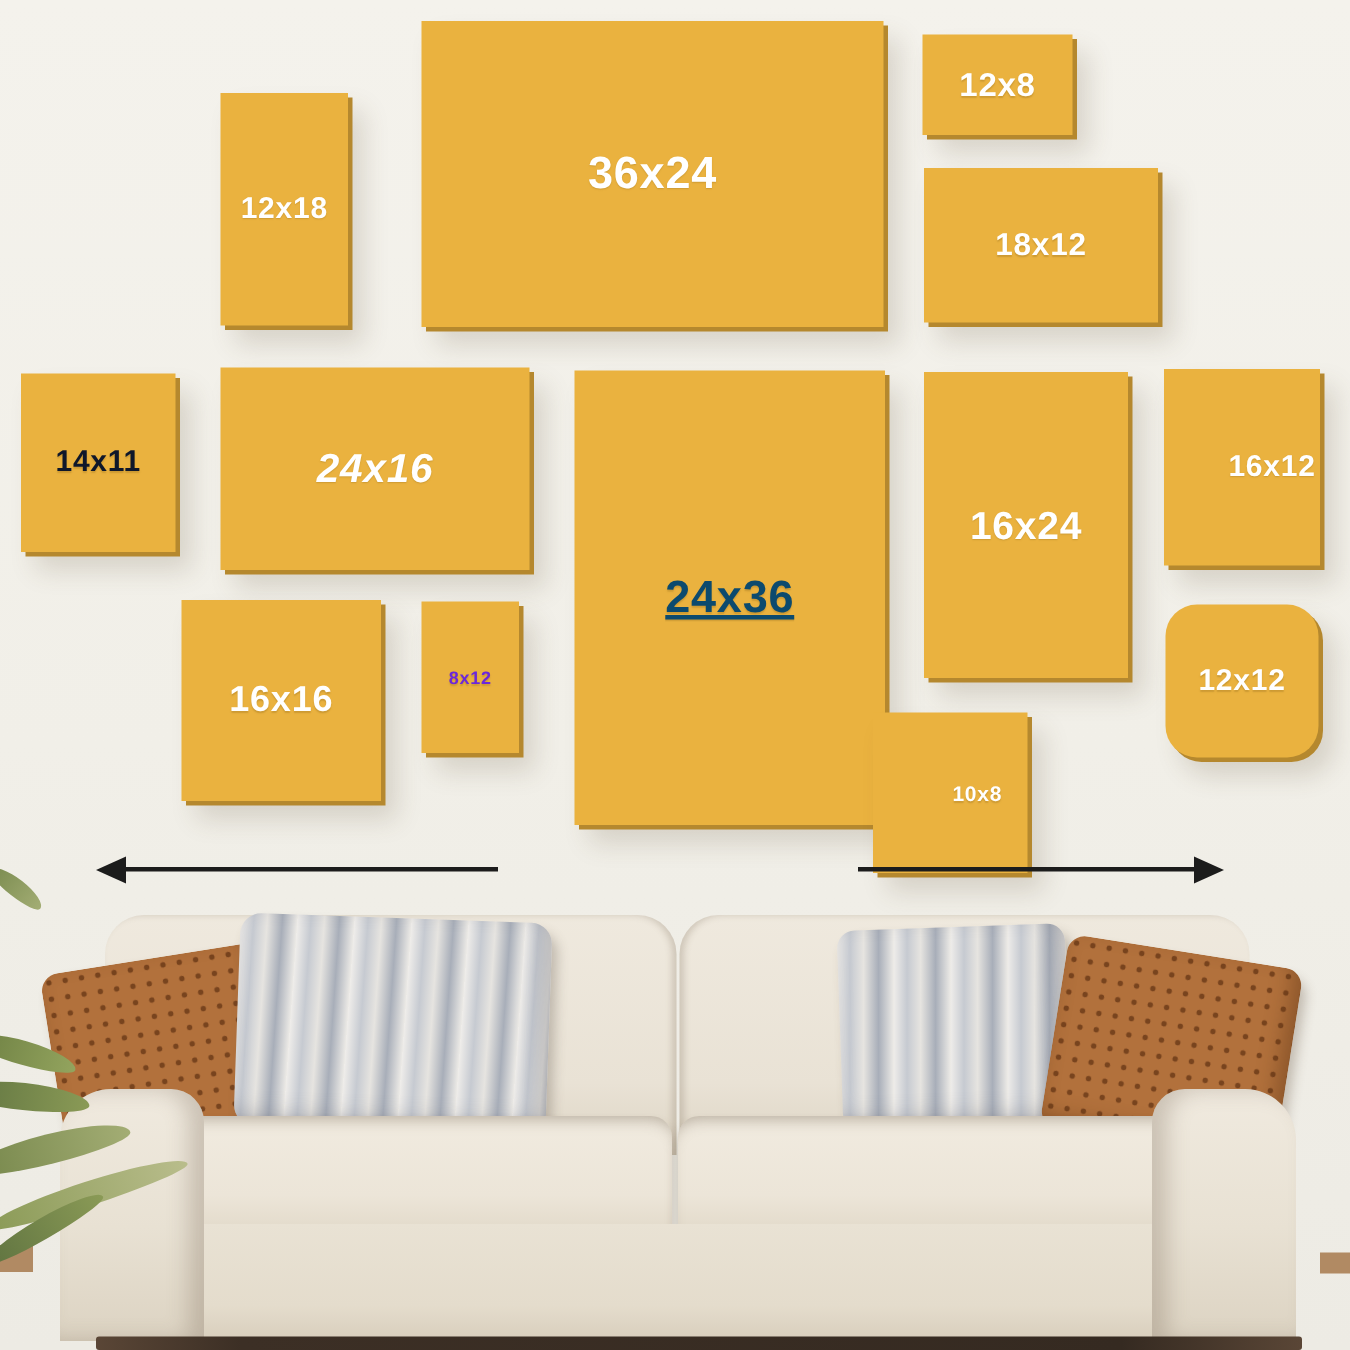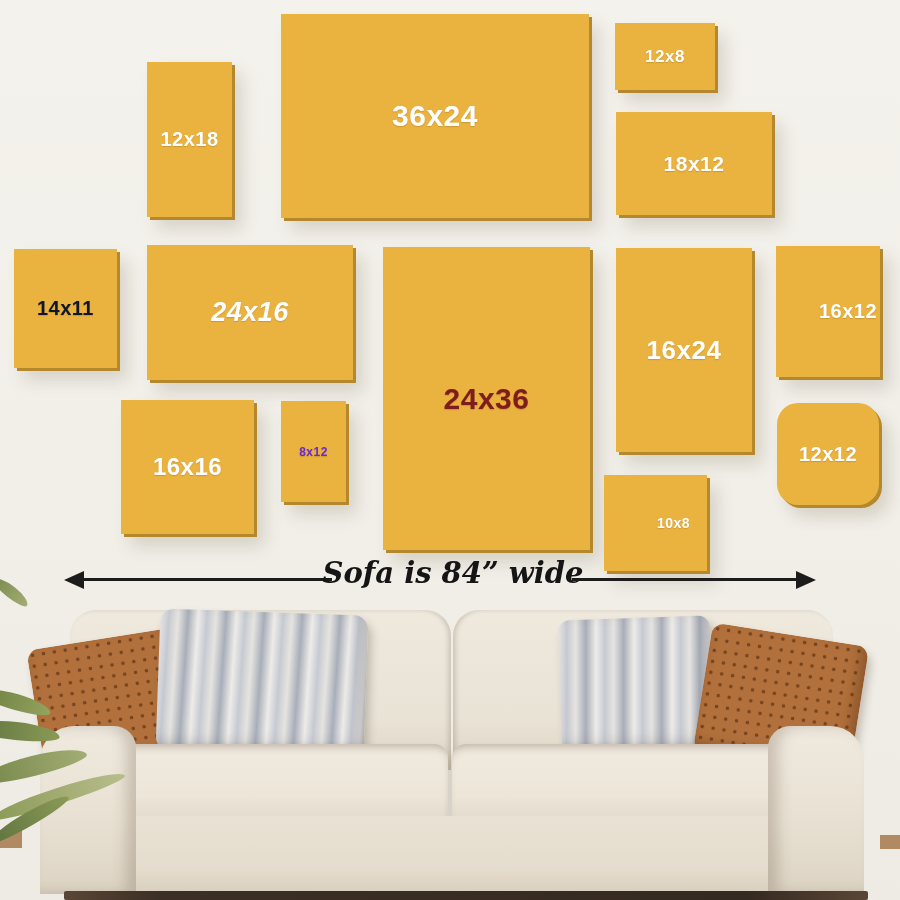--- a/index.html
+++ b/index.html
@@ -97,57 +97,56 @@
 <div id="stage" style="background: linear-gradient(rgb(244, 242, 236) 0%, rgb(241, 239, 232) 55%, rgb(237, 235, 228) 100%);">
 
   <div id="frames-layer">
       <div class="frame" style="left: 147px; top: 62px; width: 85px; height: 155px; z-index: 2; background: rgb(234, 178, 63);">
         <span class="lbl" style="font-size: 20px; color: rgb(255, 255, 255);">12x18</span>
       </div>
       <div class="frame" style="left: 281px; top: 14px; width: 308px; height: 204px; z-index: 2; background: rgb(234, 178, 63);">
         <span class="lbl" style="font-size: 30px; color: rgb(255, 255, 255); text-align: center;">36x24</span>
       </div>
       <div class="frame" style="left: 615px; top: 23px; width: 100px; height: 67px; z-index: 2; background: rgb(234, 178, 63);">
-        <span class="lbl" style="font-size: 17px; color: rgb(255, 255, 255);">12x8</span>
+        <span class="lbl" style="font-size: 22px; color: rgb(255, 255, 255);">12x8</span>
       </div>
       <div class="frame" style="left: 616px; top: 112px; width: 156px; height: 103px; z-index: 2; background: rgb(234, 178, 63);">
         <span class="lbl" style="font-size: 21px; color: rgb(255, 255, 255);">18x12</span>
       </div>
       <div class="frame" style="left: 14px; top: 249px; width: 103px; height: 119px; z-index: 2; background: rgb(234, 178, 63);">
         <span class="lbl" style="font-size: 20px; color: #0f172a;">14x11</span>
       </div>
       <div class="frame" style="left: 147px; top: 245px; width: 206px; height: 135px; z-index: 2; background: rgb(234, 178, 63); font-style: italic;">
         <span class="lbl" style="font-size: 27px; color: rgb(255, 255, 255);">24x16</span>
       </div>
       <div class="frame" style="left: 383px; top: 247px; width: 207px; height: 303px; z-index: 2; background: rgb(234, 178, 63);">
-        <span class="lbl" style="font-size: 30px; color: #7f1d1d;">24x36</span>
+        <span class="lbl" style="font-size: 30px; color: #0c4a6e; text-decoration: underline;">24x36</span>
       </div>
       <div class="frame" style="left: 616px; top: 248px; width: 136px; height: 204px; z-index: 2; background: rgb(234, 178, 63);">
         <span class="lbl" style="font-size: 26px; color: rgb(255, 255, 255);">16x24</span>
       </div>
       <div class="frame" style="left: 776px; top: 246px; width: 104px; height: 131px; z-index: 2; background: rgb(234, 178, 63);">
         <span class="lbl" style="font-size: 20px; color: rgb(255, 255, 255); margin-left: 40px;">16x12</span>
       </div>
       <div class="frame" style="left: 121px; top: 400px; width: 133px; height: 134px; z-index: 2; background: rgb(234, 178, 63);">
         <span class="lbl" style="font-size: 24px; color: rgb(255, 255, 255);">16x16</span>
       </div>
       <div class="frame" style="left: 281px; top: 401px; width: 65px; height: 101px; z-index: 2; background: rgb(234, 178, 63);">
         <span class="lbl" style="font-size: 12px; color: #6d28d9;">8x12</span>
       </div>
-      <div class="frame" style="left: 604px; top: 475px; width: 67px; height: 96px; z-index: 2; background: rgb(234, 178, 63); padding-left: 36px;">
+      <div class="frame" style="left: 582px; top: 475px; width: 67px; height: 107px; z-index: 2; background: rgb(234, 178, 63); padding-left: 36px;">
         <span class="lbl" style="font-size: 14px; color: rgb(255, 255, 255);">10x8</span>
       </div>
       <div class="frame" style="left: 777px; top: 403px; width: 102px; height: 102px; z-index: 2; background: rgb(234, 178, 63); border-radius: 21px;">
         <span class="lbl" style="font-size: 20px; color: rgb(255, 255, 255);">12x12</span>
       </div>
     </div>
 
   <div class="arrow-head left" id="arrow-head-left" style="left: 64px;"></div>
   <div class="arrow-line" id="arrow-line-left" style="left: 80px; width: 252px; background: rgb(28, 28, 28);"></div>
-  <div id="sofa-width-label">Sofa is 84” wide</div>
   <div class="arrow-line" id="arrow-line-right" style="left: 572px; width: 228px; background: rgb(28, 28, 28);"></div>
   <div class="arrow-head right" id="arrow-head-right" style="left: 796px;"></div>
 
   <div class="sofa-part texture" id="back-left"></div>
   <div class="sofa-part texture" id="back-right"></div>
 
   <div class="pillow brown" id="pillow-brown-left"></div>
   <div class="pillow stripe" id="pillow-stripe-left"></div>
   <div class="pillow stripe" id="pillow-stripe-right"></div>
   <div class="pillow brown" id="pillow-brown-right"></div>

